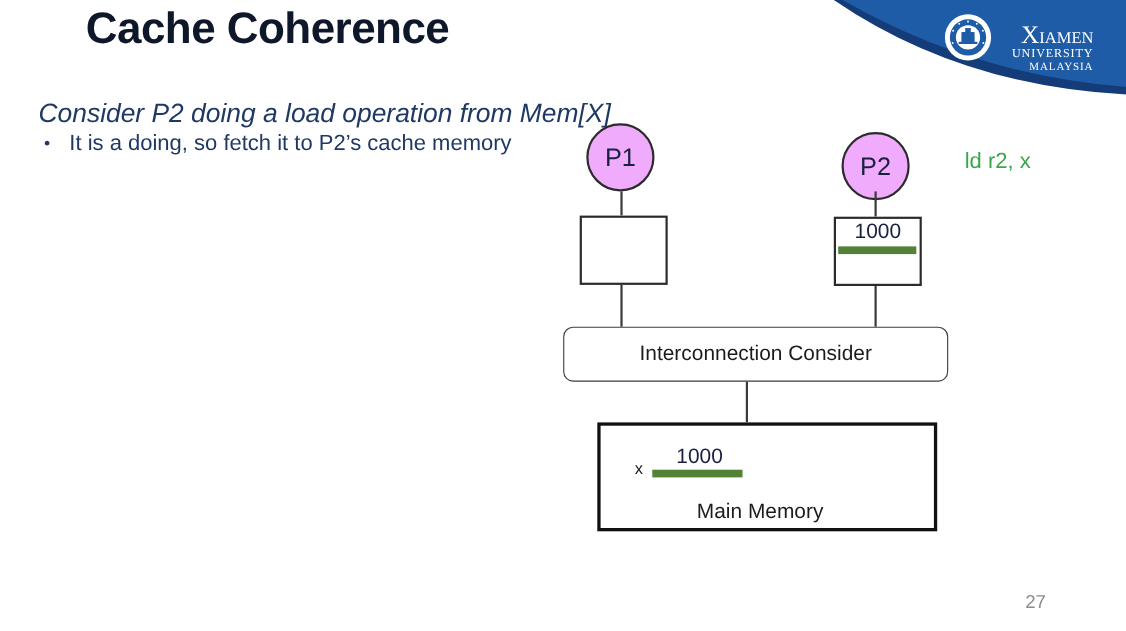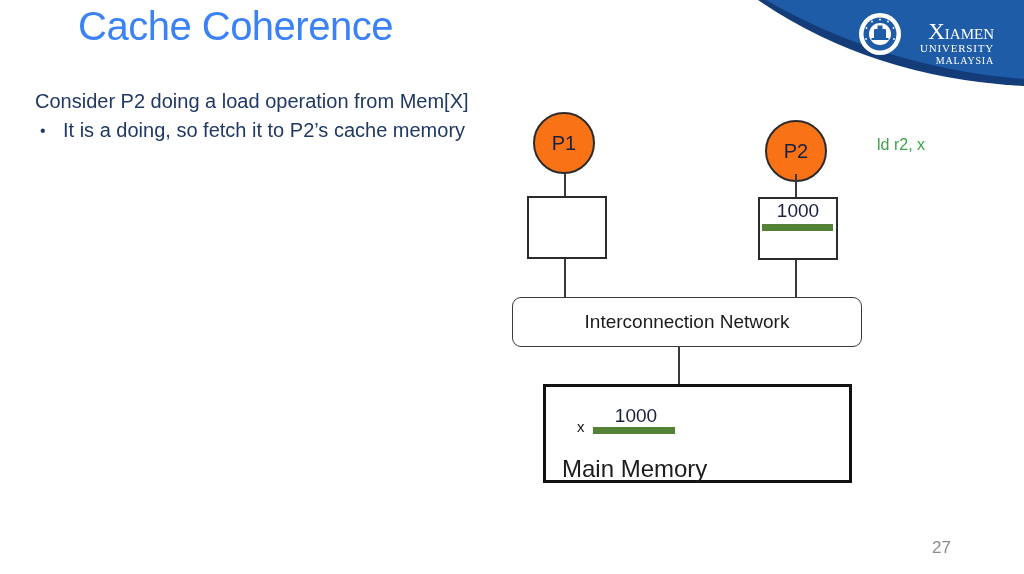--- a/index.html
+++ b/index.html
@@ -3,39 +3,39 @@
 <meta charset="utf-8">
 <style>
   html,body{margin:0;padding:0;}
   body{
     width:1024px;height:574px;position:relative;background:#ffffff;
     font-family:"Liberation Sans",sans-serif;overflow:hidden;
   }
   
   .slide-title{
     position:absolute;left:78px;top:4px;
-    font-size:40px;font-weight:400;letter-spacing:-0.5px;
-    color:#3b82f6;white-space:nowrap;
+    font-size:40px;font-weight:700;letter-spacing:-0.5px;
+    color:#0f172a;white-space:nowrap;
   }
   .banner-svg{position:absolute;top:0;left:0;}
   
   .intro-line{
     position:absolute;left:35px;top:90px;
-    font-size:20px;color:#1f3864;white-space:nowrap;
+    font-size:24px;color:#1f3864;white-space:nowrap;font-style:italic;
   }
   .bullet-line{
     position:absolute;left:40px;top:119px;
     font-size:20px;color:#1f3864;white-space:nowrap;
   }
   .bullet-line .glyph{display:inline-block;width:23px;font-size:16px;vertical-align:1px;}
   
   .circle{
     position:absolute;width:62px;height:62px;border:2px solid #2b2b2b;border-radius:50%;
-    background:#f97316;display:flex;align-items:center;justify-content:center;
-    font-size:20px;color:#1a2040;box-sizing:border-box;
+    background:#f0abfc;display:flex;align-items:center;justify-content:center;
+    font-size:23px;color:#1a2040;box-sizing:border-box;
   }
   .p1-circle{left:533px;top:112px;}
   .p2-circle{left:765px;top:120px;}
   .cache-box{
     position:absolute;width:80px;height:63px;border:2px solid #2b2b2b;background:#fff;
     box-sizing:border-box;
   }
   .p1-cache{left:527px;top:196px;}
   .p2-cache{left:758px;top:197px;}
   .cache-value{
@@ -57,24 +57,24 @@
     display:flex;align-items:center;justify-content:center;
     font-size:19px;color:#1c1c1c;
   }
   .memory-box{
     position:absolute;left:543px;top:384px;width:309px;height:99px;
     border:3px solid #111;background:#fff;box-sizing:border-box;
   }
   .mem-value{position:absolute;left:50px;top:18px;width:80px;text-align:center;font-size:19px;color:#1a2040;}
   .mem-var{position:absolute;left:31px;top:31px;font-size:15px;color:#1a1a1a;}
   .mem-bar{position:absolute;left:47px;top:40px;width:82px;height:7px;background:#538135;}
-  .mem-label{position:absolute;left:16px;top:68px;width:290px;text-align:left;font-size:24px;color:#1c1c1c;}
+  .mem-label{position:absolute;left:0;top:68px;width:290px;text-align:center;font-size:19px;color:#1c1c1c;}
   .instruction{
     position:absolute;left:877px;top:136px;
-    font-size:16px;color:#3ba549;white-space:nowrap;
+    font-size:20px;color:#3ba549;white-space:nowrap;
   }
   .page-number{
     position:absolute;left:932px;top:538px;font-size:17px;color:#8c8c8c;
   }
 </style>
 </head>
 <body>
 
 <div class="slide-title">Cache Coherence</div>
 
@@ -125,21 +125,21 @@
 <div class="cache-box p1-cache"></div>
 <div class="cache-box p2-cache">
   <div class="cache-value">1000</div>
   <div class="cache-bar"></div>
 </div>
 
 <div class="vline line-p1-bottom"></div>
 <div class="vline line-p2-bottom"></div>
 
 <div class="interconnect-box">
-  <span>Interconnection Network</span>
+  <span>Interconnection Consider</span>
 </div>
 
 <div class="vline line-in-mem"></div>
 
 <div class="memory-box">
   <div class="mem-value">1000</div>
   <div class="mem-var">x</div>
   <div class="mem-bar"></div>
   <div class="mem-label">Main Memory</div>
 </div>

